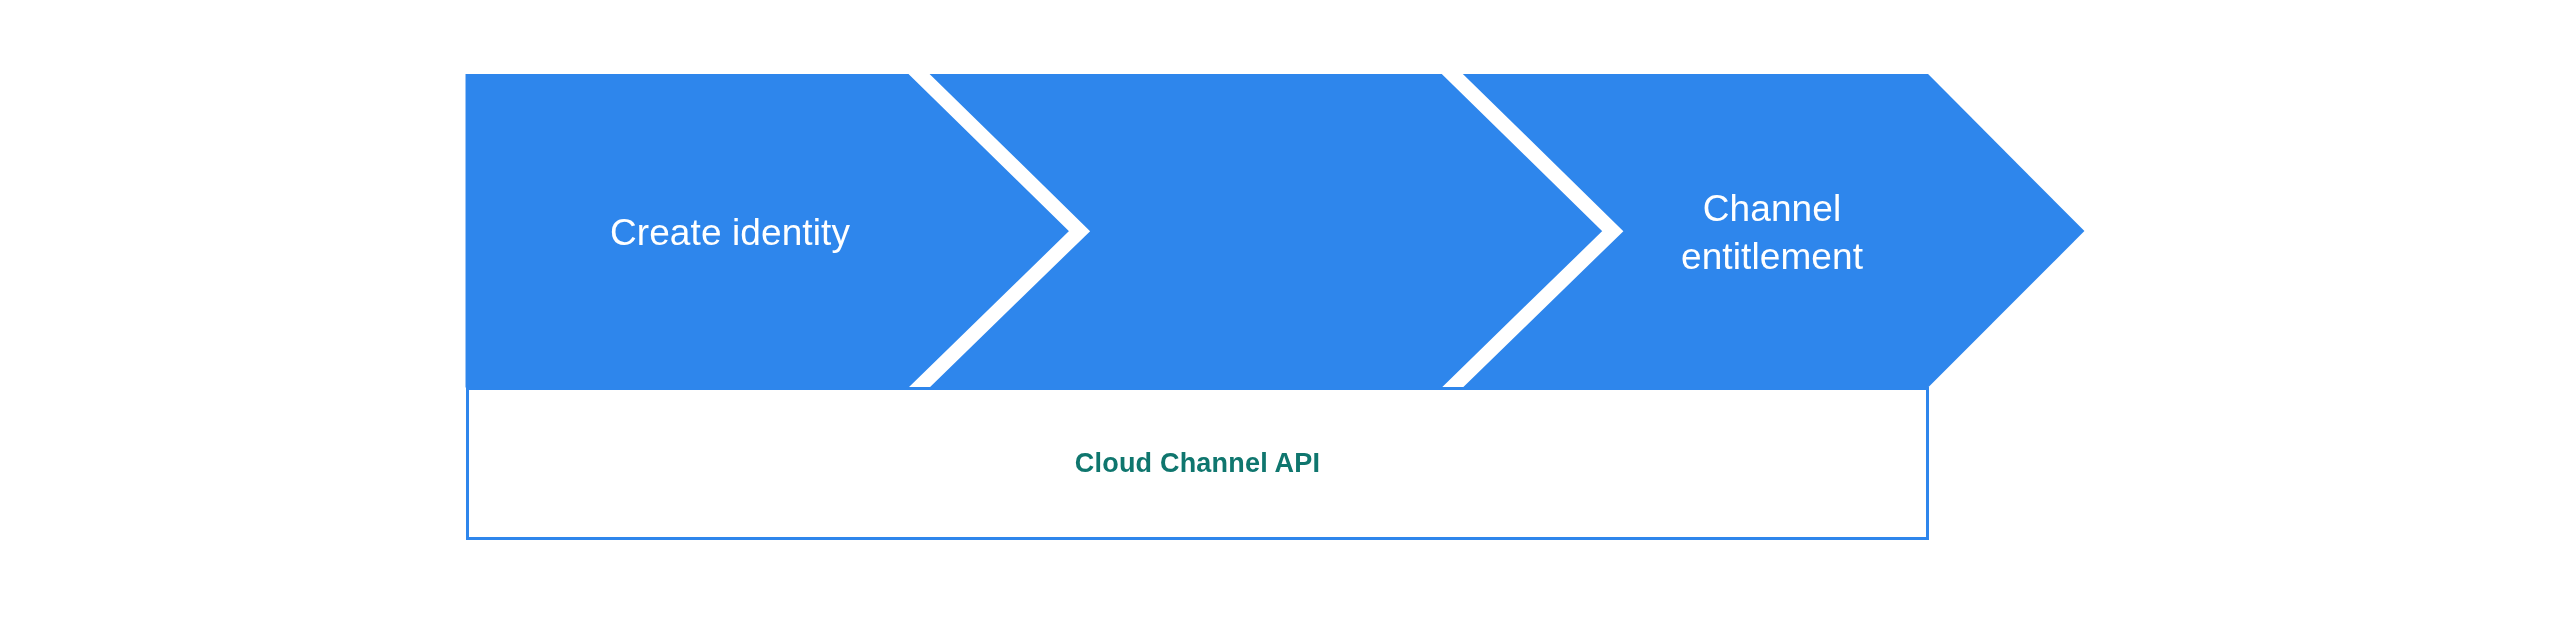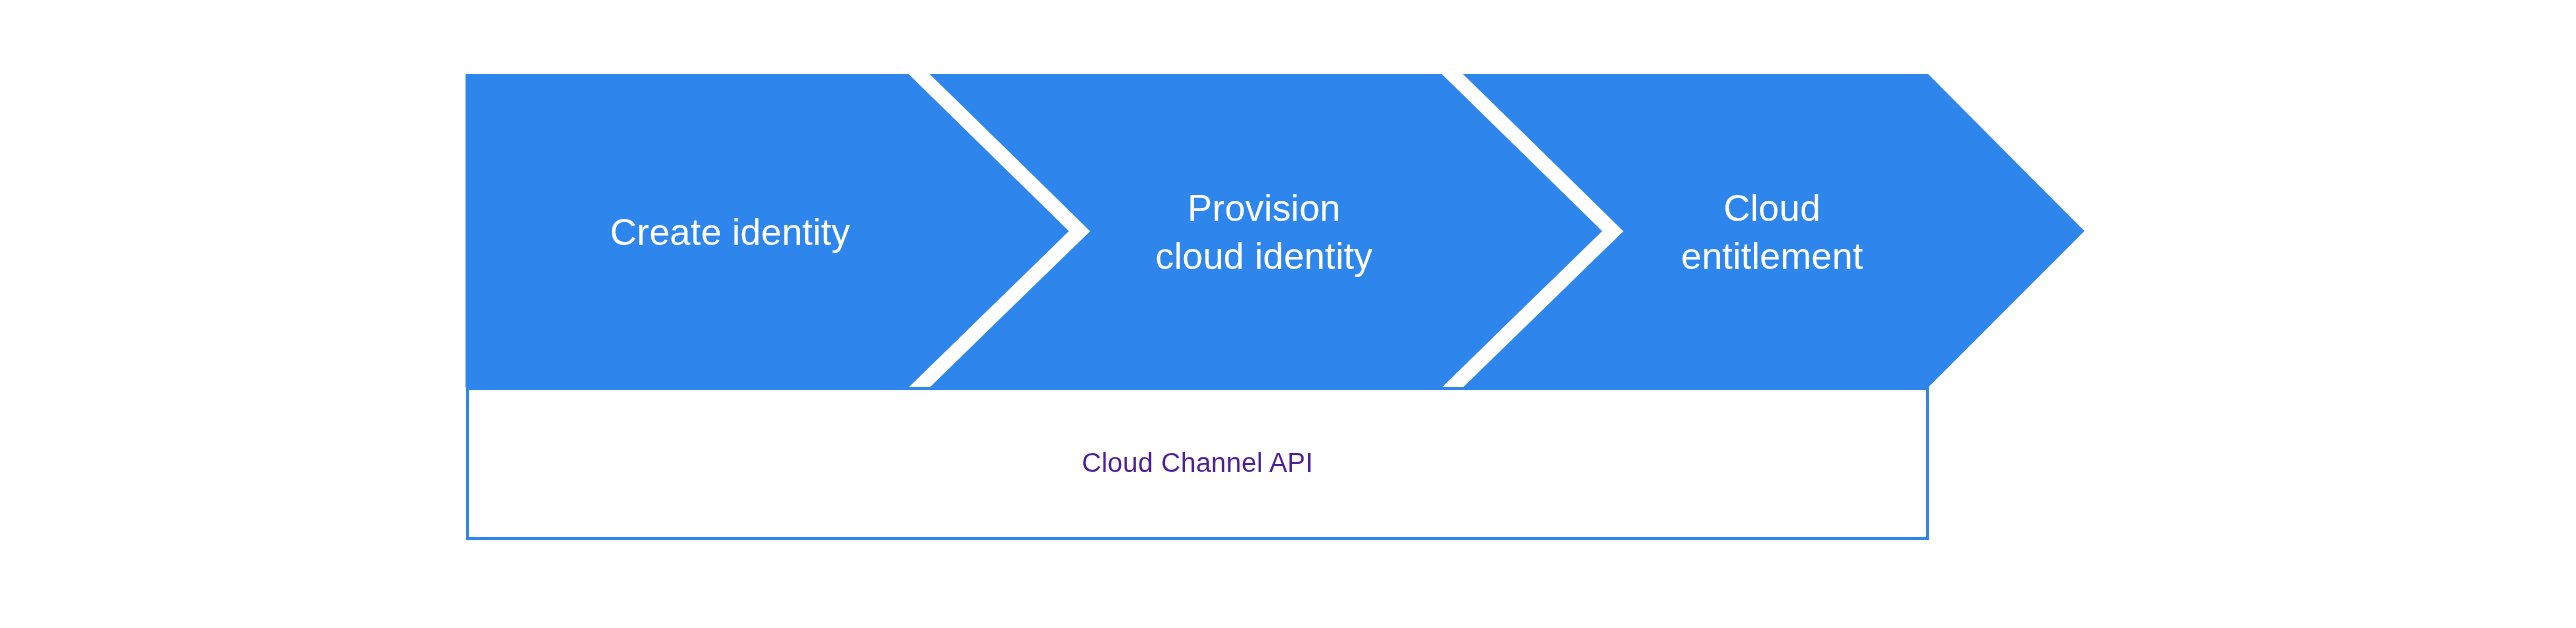--- a/index.html
+++ b/index.html
@@ -55,48 +55,46 @@
     width: 1463px;
     height: 153px;
     box-sizing: border-box;
     border: 3.5px solid #2e86ec;
     background: #ffffff;
     display: flex;
     align-items: center;
     justify-content: center;
   }
   #api-bar-label {
-    color: #4c1d95;
+    color: #0f766e;
     font-family: "Liberation Sans", sans-serif;
     font-size: 27px;
-    font-weight: 400;
+    font-weight: 700;
     letter-spacing: 0.2px;
     text-align: left;
   }
 </style>
 </head>
 <body>
 
 <div id="canvas">
 
   <svg id="flow-arrow" viewBox="0 0 2966 724" xmlns="http://www.w3.org/2000/svg">
 
     <path fill="#2e86ec" d="M 536 85 L 2220 85 L 2400 266 L 2220 446 L 536 446 Z"></path>
 
     <path fill="none" stroke="#ffffff" stroke-width="17" stroke-linejoin="miter" stroke-linecap="butt" d="M 1052 79 L 1243 266 L 1052 452"></path>
 
     <path fill="none" stroke="#ffffff" stroke-width="17" stroke-linejoin="miter" stroke-linecap="butt" d="M 1666 79 L 1857 266 L 1666 452"></path>
   </svg>
 
   <div class="step-label" id="step-label-0">Create identity</div>
 
-  <div class="step-label" id="step-label-1">Provision
-cloud identity</div>
 
-  <div class="step-label" id="step-label-2">Cloud
+  <div class="step-label" id="step-label-2">Channel
 entitlement</div>
 
   <div id="api-bar">
     <span id="api-bar-label">Cloud Channel API</span>
   </div>
 
 </div>
 
 
 </body></html>

